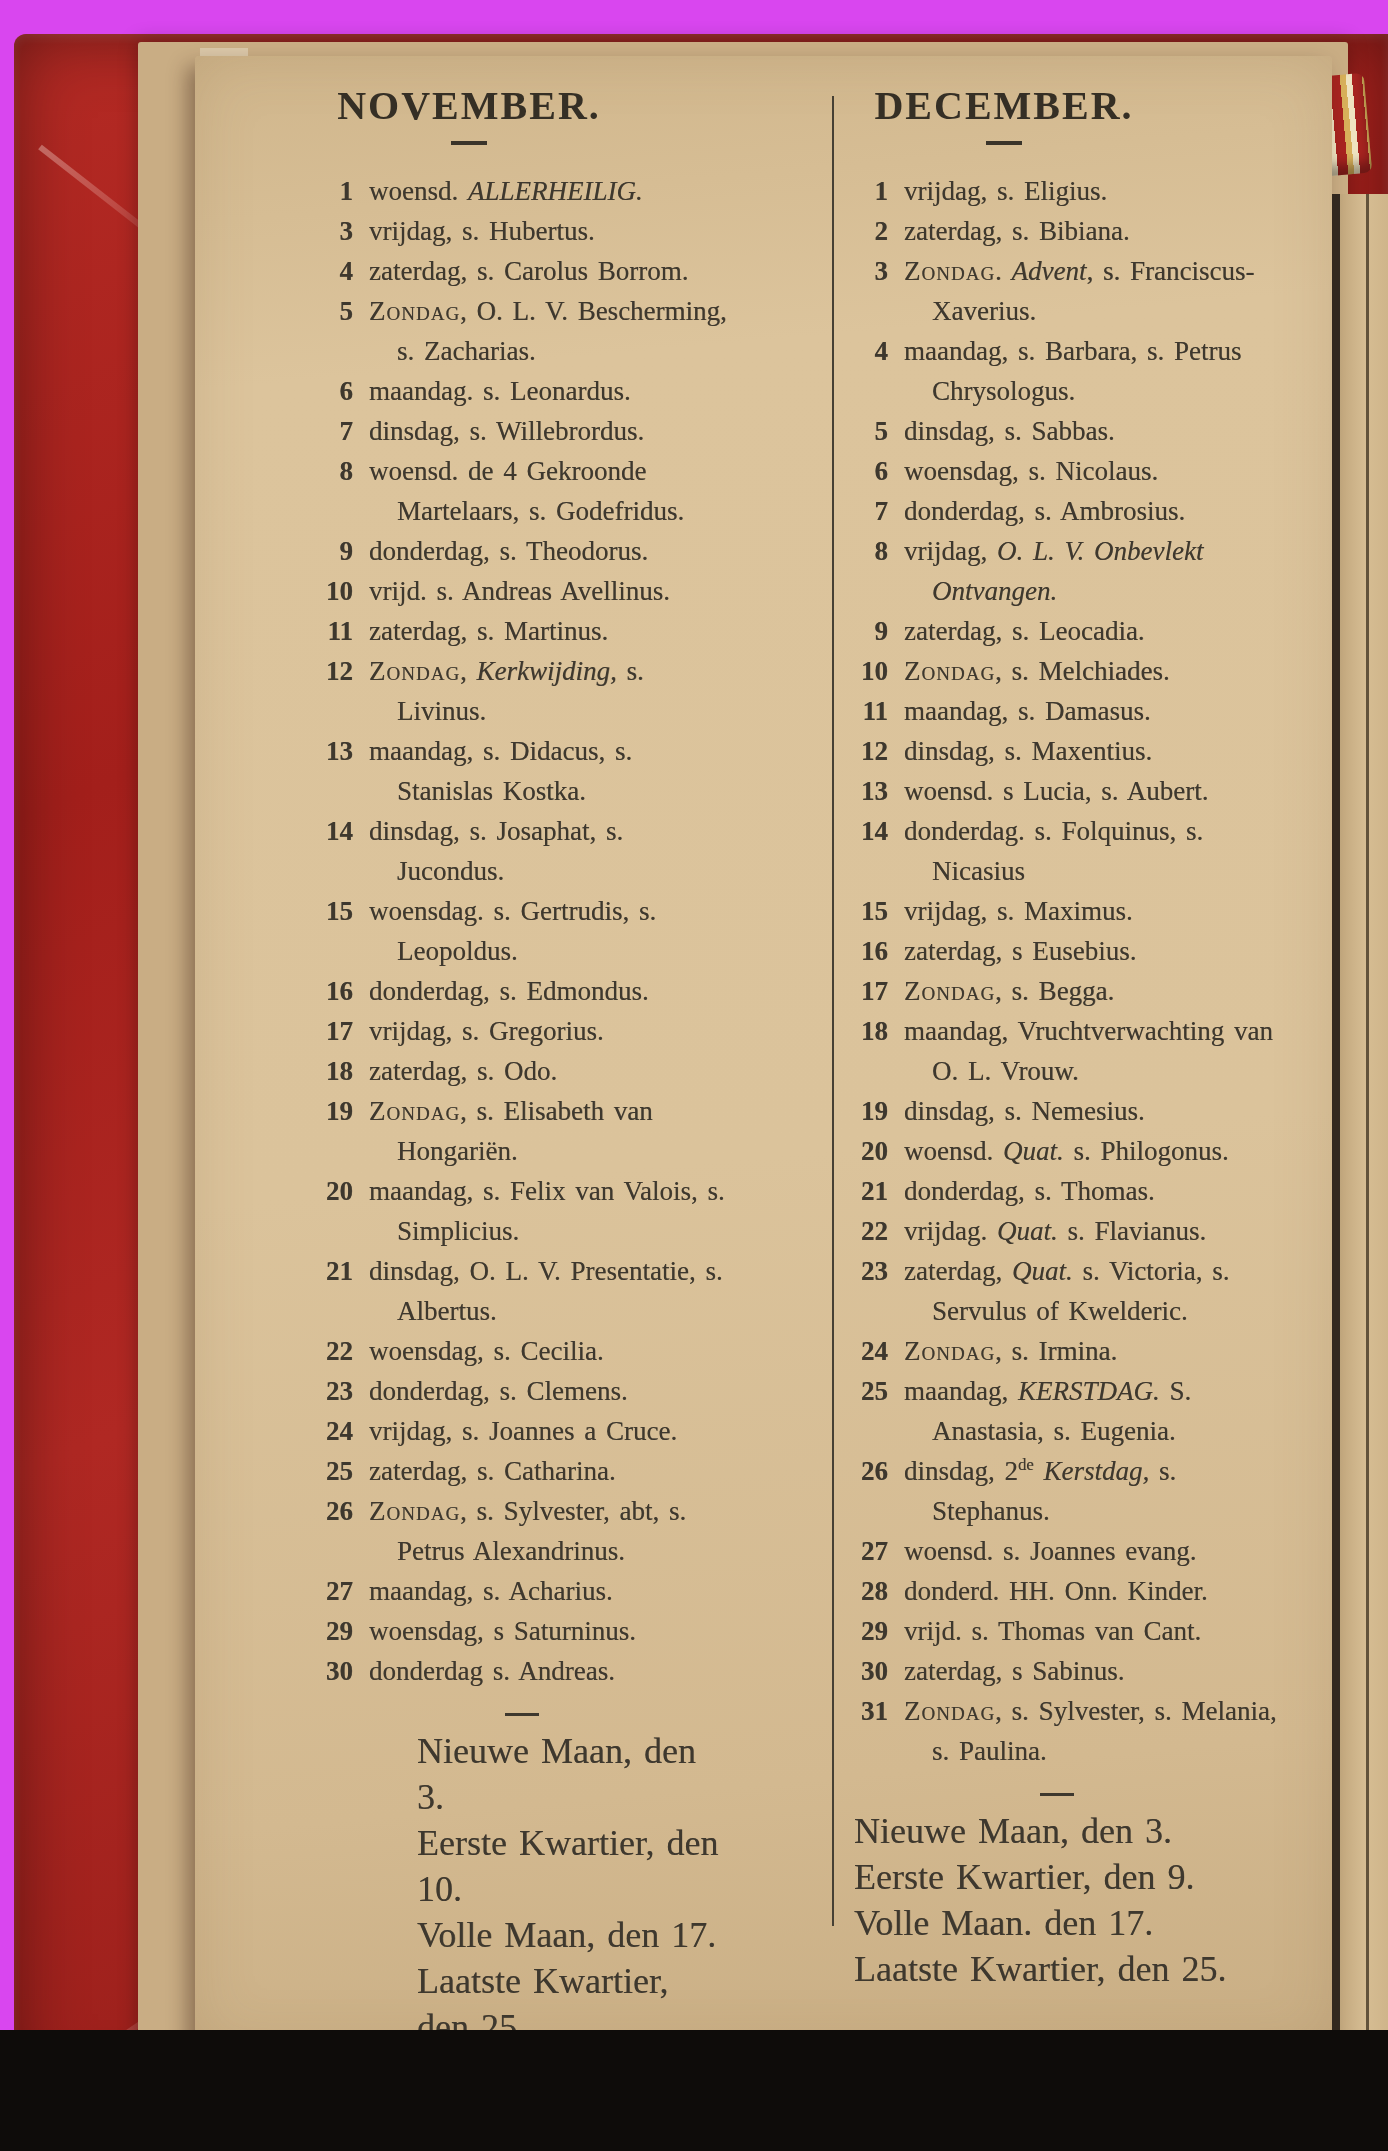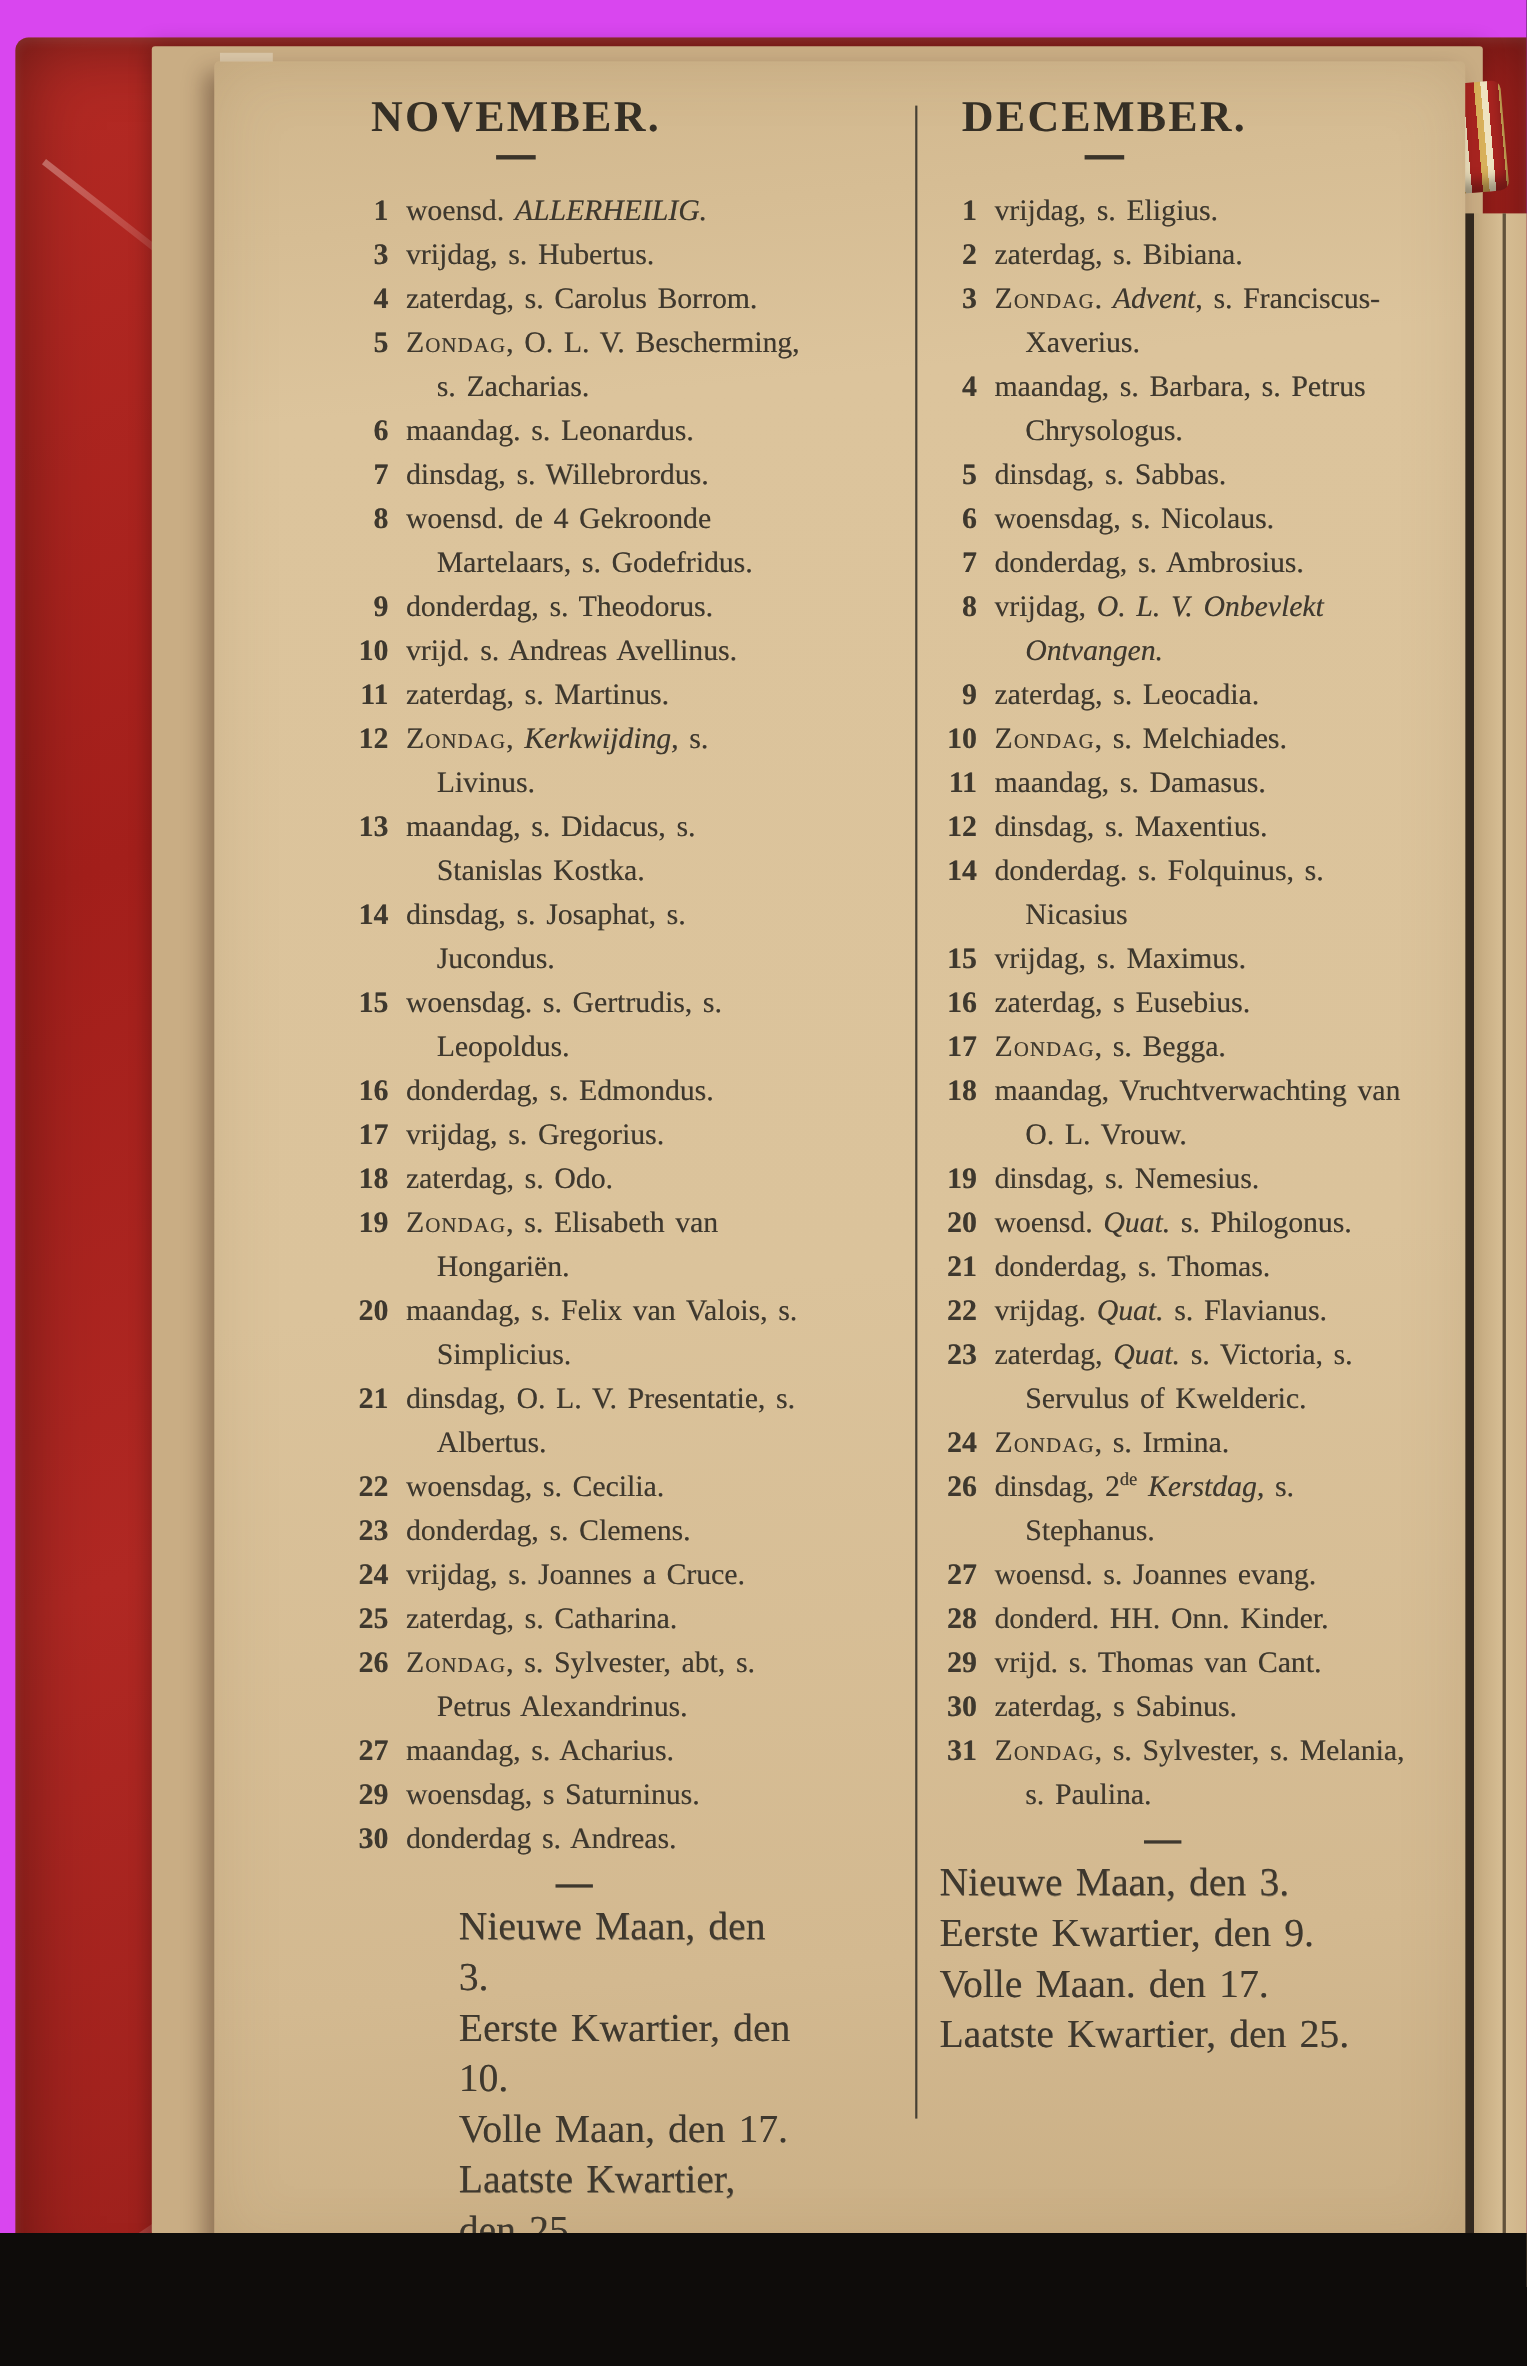--- a/index.html
+++ b/index.html
@@ -159,31 +159,33 @@
           <li class="entry"><span class="num">3</span><span class="seg-sc">Zondag</span><span class="seg-r">. </span><span class="seg-i">Advent</span><span class="seg-r">, s. Franciscus-Xaverius.</span></li>
           <li class="entry"><span class="num">4</span><span class="seg-r">maandag, s. Barbara, s. Petrus Chrysologus.</span></li>
           <li class="entry"><span class="num">5</span><span class="seg-r">dinsdag, s. Sabbas.</span></li>
           <li class="entry"><span class="num">6</span><span class="seg-r">woensdag, s. Nicolaus.</span></li>
           <li class="entry"><span class="num">7</span><span class="seg-r">donderdag, s. Ambrosius.</span></li>
           <li class="entry"><span class="num">8</span><span class="seg-r">vrijdag, </span><span class="seg-i">O. L. V. Onbevlekt Ontvangen.</span></li>
           <li class="entry"><span class="num">9</span><span class="seg-r">zaterdag, s. Leocadia.</span></li>
           <li class="entry"><span class="num">10</span><span class="seg-sc">Zondag</span><span class="seg-r">, s. Melchiades.</span></li>
           <li class="entry"><span class="num">11</span><span class="seg-r">maandag, s. Damasus.</span></li>
           <li class="entry"><span class="num">12</span><span class="seg-r">dinsdag, s. Maxentius.</span></li>
+          <li class="entry"><span class="num">13</span><span class="seg-r">woensd. s Lucia, s. Aubert.</span></li>
           <li class="entry"><span class="num">14</span><span class="seg-r">donderdag. s. Folquinus, s. Nicasius</span></li>
           <li class="entry"><span class="num">15</span><span class="seg-r">vrijdag, s. Maximus.</span></li>
           <li class="entry"><span class="num">16</span><span class="seg-r">zaterdag, s Eusebius.</span></li>
           <li class="entry"><span class="num">17</span><span class="seg-sc">Zondag</span><span class="seg-r">, s. Begga.</span></li>
           <li class="entry"><span class="num">18</span><span class="seg-r">maandag, Vruchtverwachting van O. L. Vrouw.</span></li>
           <li class="entry"><span class="num">19</span><span class="seg-r">dinsdag, s. Nemesius.</span></li>
           <li class="entry"><span class="num">20</span><span class="seg-r">woensd. </span><span class="seg-i">Quat.</span><span class="seg-r"> s. Philogonus.</span></li>
           <li class="entry"><span class="num">21</span><span class="seg-r">donderdag, s. Thomas.</span></li>
           <li class="entry"><span class="num">22</span><span class="seg-r">vrijdag. </span><span class="seg-i">Quat.</span><span class="seg-r"> s. Flavianus.</span></li>
           <li class="entry"><span class="num">23</span><span class="seg-r">zaterdag, </span><span class="seg-i">Quat.</span><span class="seg-r"> s. Victoria, s. Servulus of Kwelderic.</span></li>
           <li class="entry"><span class="num">24</span><span class="seg-sc">Zondag</span><span class="seg-r">, s. Irmina.</span></li>
+          <li class="entry"><span class="num">25</span><span class="seg-r">maandag, </span><span class="seg-i">KERSTDAG.</span><span class="seg-r"> S. Anastasia, s. Eugenia.</span></li>
           <li class="entry"><span class="num">26</span><span class="seg-r">dinsdag, 2</span><span class="seg-sup">de</span><span class="seg-r"> </span><span class="seg-i">Kerstdag,</span><span class="seg-r"> s. Stephanus.</span></li>
           <li class="entry"><span class="num">27</span><span class="seg-r">woensd. s. Joannes evang.</span></li>
           <li class="entry"><span class="num">28</span><span class="seg-r">donderd. HH. Onn. Kinder.</span></li>
           <li class="entry"><span class="num">29</span><span class="seg-r">vrijd. s. Thomas van Cant.</span></li>
           <li class="entry"><span class="num">30</span><span class="seg-r">zaterdag, s Sabinus.</span></li>
           <li class="entry"><span class="num">31</span><span class="seg-sc">Zondag</span><span class="seg-r">, s. Sylvester, s. Melania, s. Paulina.</span></li>
         </ol>
       <div class="moon-dash"></div>
       <div class="moon">
           <div class="moon-line">Nieuwe Maan, den 3.</div>

